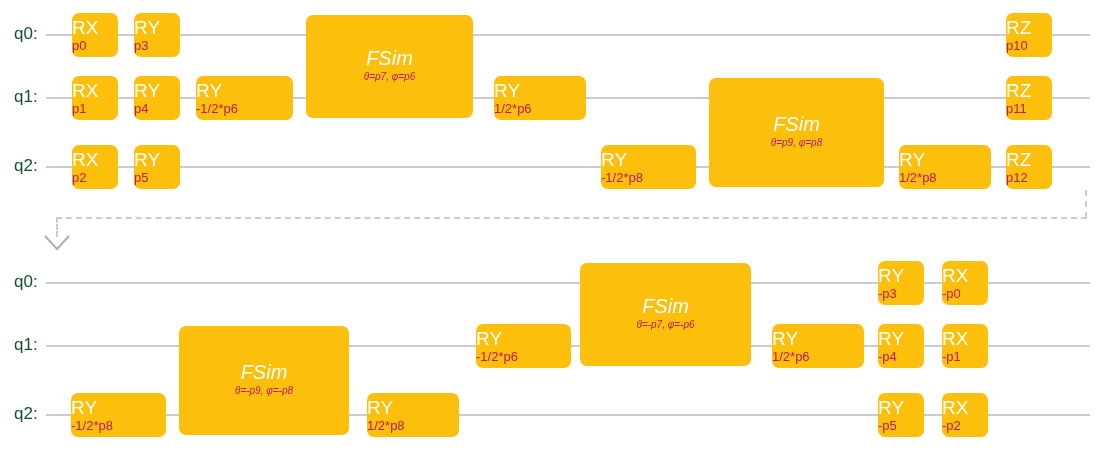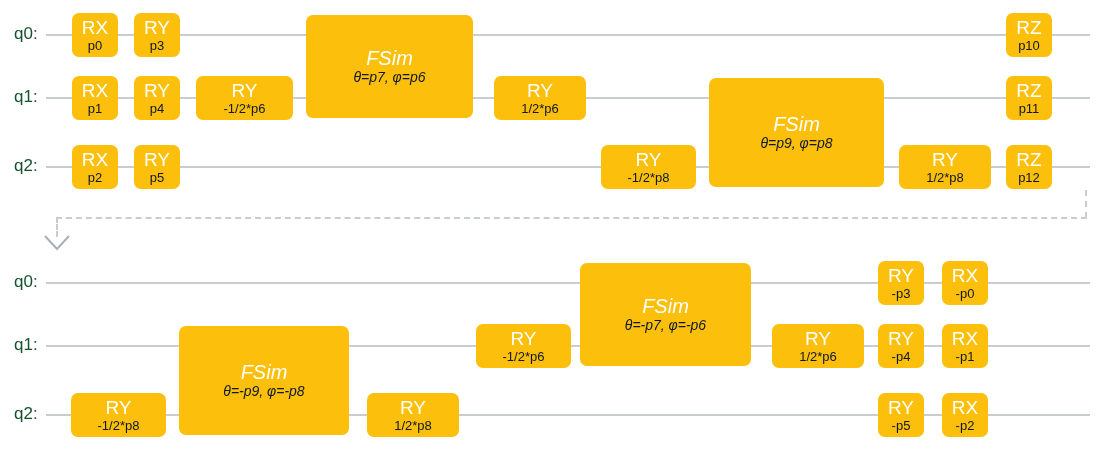--- a/index.html
+++ b/index.html
@@ -32,44 +32,43 @@
     font-family: "Liberation Sans", sans-serif;
     letter-spacing: 0px;
     white-space: nowrap;
   }
   .gate {
     position: absolute;
     background: #fbbf0c;
     border-radius: 7px;
     display: flex;
     flex-direction: column;
-    align-items: center;
     justify-content: center;
     color: #ffffff;
     box-sizing: border-box;
     overflow: hidden;
   }
   .gate .gname {
     font-size: 19px;
     line-height: 20px;
     white-space: nowrap;
     color: #ffffff;
   }
   .gate .gparam {
     font-size: 13px;
     line-height: 15px;
     white-space: nowrap;
-    color: #0f172a;
+    color: #be185d;
   }
   .gate.two .gname {
     font-size: 20px;
     line-height: 22px;
   }
   .gate.two .gparam {
-    font-size: 14px;
+    font-size: 10px;
     line-height: 16px;
   }
   
   .gate.two {
     justify-content: flex-start;
     font-style: italic;
   }
   .gate.two .inner {
     position: absolute;
     left: 0;

